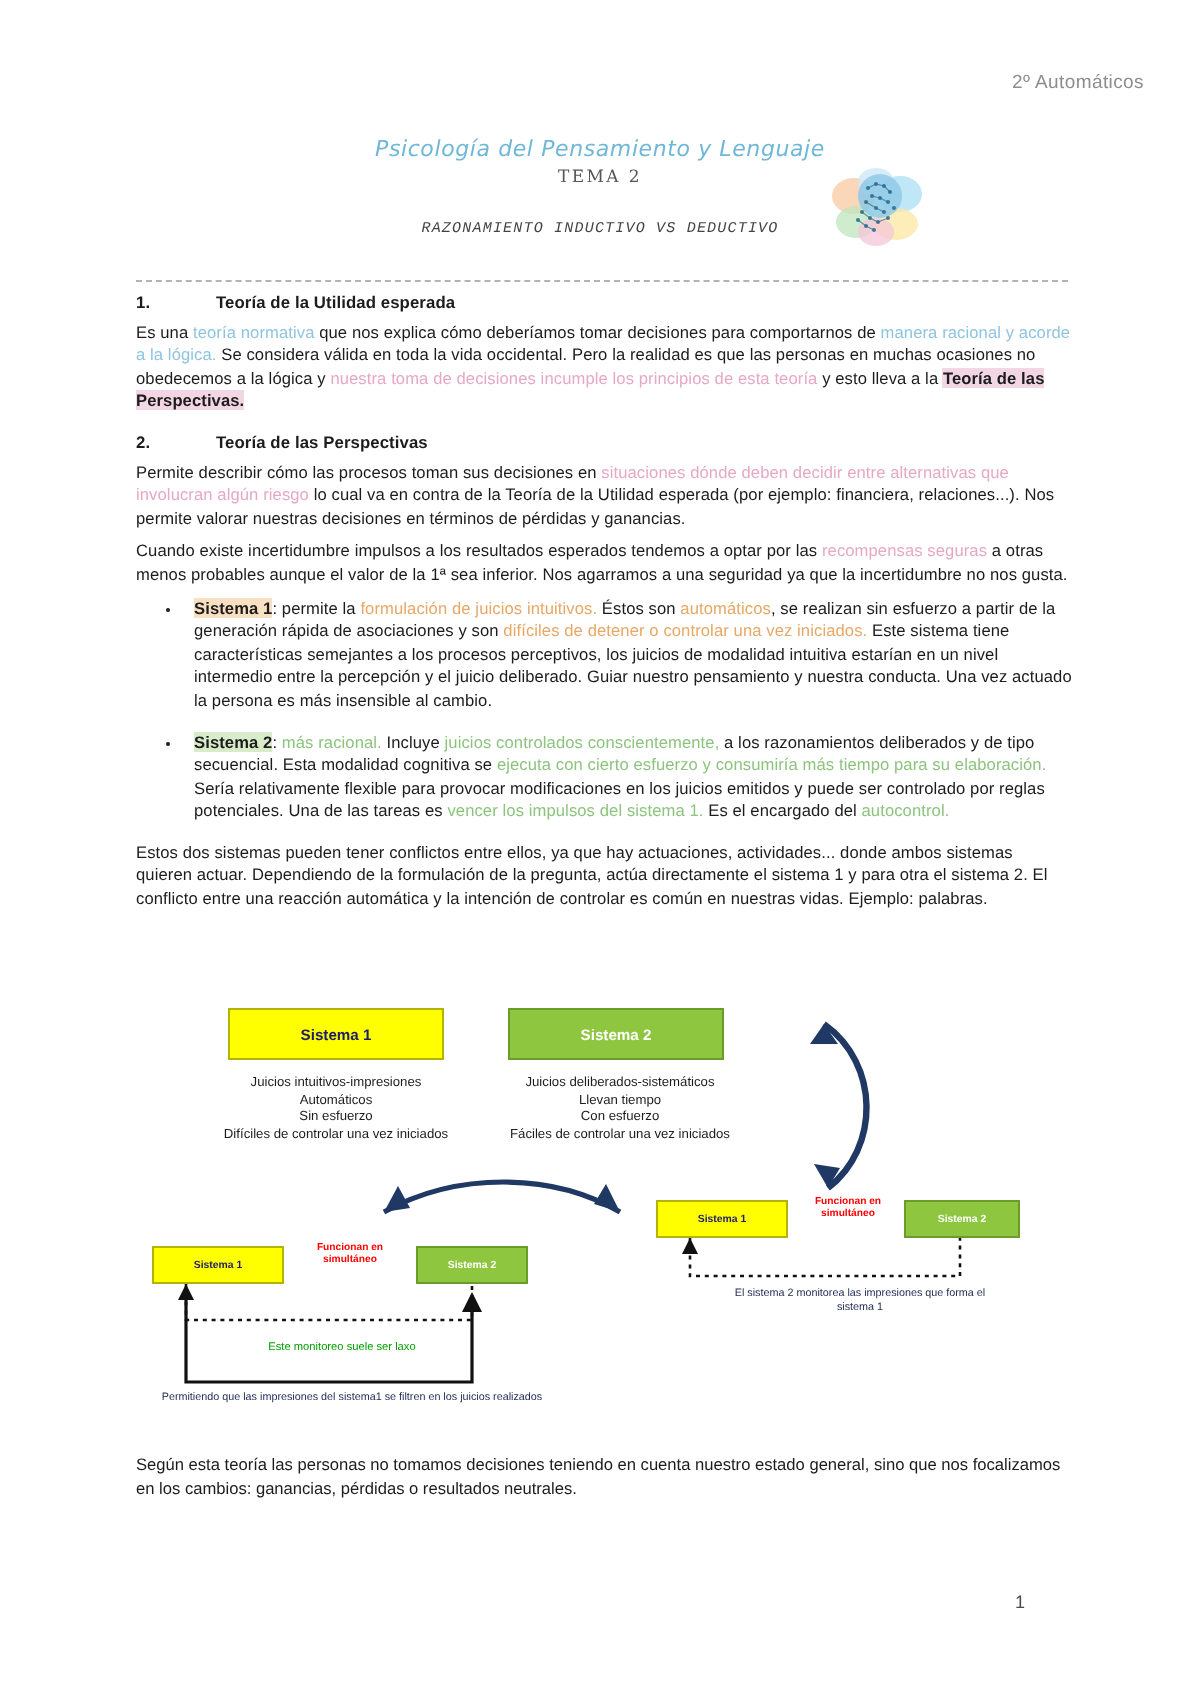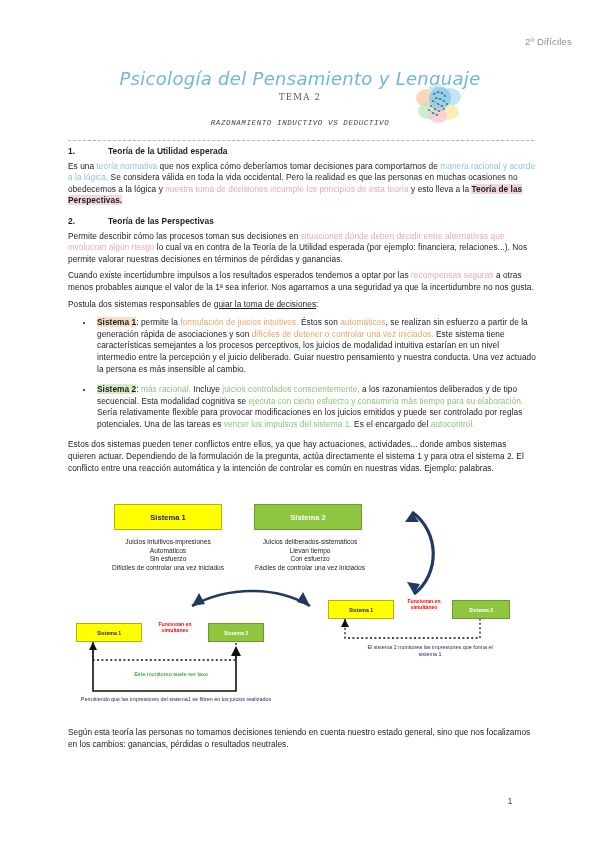--- a/index.html
+++ b/index.html
@@ -34,21 +34,21 @@
   .title-block {
     position: absolute;
     top: 68px;
     left: 0;
     width: 600px;
     text-align: center;
   }
   .doc-title {
     font-family: "DejaVu Sans", sans-serif;
     font-style: italic;
-    font-size: 18px;
+    font-size: 11px;
     color: #6fb7d8;
     letter-spacing: .3px;
     font-weight: 400;
   }
   .doc-sub {
     margin-top: 3px;
     font-family: "DejaVu Serif", serif;
     font-size: 8.5px;
     color: #555;
     letter-spacing: 1.2px;
@@ -216,21 +216,21 @@
     font-size: 9px;
     color: #4a4a4a;
     padding-left: 420px;
   }
 </style>
 </head>
 <body>
 
 <div class="page">
 
-  <div class="header-right">2º Difíciles</div>
+  <div class="header-right">2º Automáticos</div>
 
   <div class="title-block">
     <div class="doc-title">Psicología del Pensamiento y Lenguaje</div>
     <div class="doc-sub">TEMA 2</div>
     <div class="doc-sub2">RAZONAMIENTO INDUCTIVO VS DEDUCTIVO</div>
   </div>
 
   <div class="logo">
     <svg viewBox="0 0 48 48" width="48" height="48">
       <ellipse cx="13" cy="20" rx="11" ry="9" fill="#f7c9a0" opacity=".75"></ellipse>
@@ -283,21 +283,20 @@
 
     <div class="sec-head">
       <span class="num">2.</span>
       <span class="lbl">Teoría de las Perspectivas</span>
     </div>
 
     <p class="tight"><span>Permite describir cómo las procesos toman sus decisiones en </span><span class="c-pink">situaciones dónde deben decidir entre alternativas que involucran algún riesgo</span><span> lo cual va en contra de la Teoría de la Utilidad esperada (por ejemplo: financiera, relaciones...). Nos permite valorar nuestras decisiones en términos de pérdidas y ganancias.</span></p>
 
     <p class="tight"><span>Cuando existe incertidumbre impulsos a los resultados esperados tendemos a optar por las </span><span class="c-pink">recompensas seguras</span><span> a otras menos probables aunque el valor de la 1ª sea inferior. Nos agarramos a una seguridad ya que la incertidumbre no nos gusta.</span></p>
 
-    <p><span>Postula dos sistemas responsables de </span><span class="u">guiar la toma de decisiones</span><span>:</span></p>
 
     <ul class="bullets">
       <li><span class="hl-orange b">Sistema 1</span><span>: permite la </span><span class="c-orange">formulación de juicios intuitivos.</span><span> Éstos son </span><span class="c-orange">automáticos</span><span>, se realizan sin esfuerzo a partir de la generación rápida de asociaciones y son </span><span class="c-orange">difíciles de detener o controlar una vez iniciados.</span><span> Este sistema tiene características semejantes a los procesos perceptivos, los juicios de modalidad intuitiva estarían en un nivel intermedio entre la percepción y el juicio deliberado. Guiar nuestro pensamiento y nuestra conducta. Una vez actuado la persona es más insensible al cambio.</span></li>
 
       <li><span class="hl-green b">Sistema 2</span><span>: </span><span class="c-green">más racional.</span><span> Incluye </span><span class="c-green">juicios controlados conscientemente,</span><span> a los razonamientos deliberados y de tipo secuencial. Esta modalidad cognitiva se </span><span class="c-green">ejecuta con cierto esfuerzo y consumiría más tiempo para su elaboración.</span><span> Sería relativamente flexible para provocar modificaciones en los juicios emitidos y puede ser controlado por reglas potenciales. Una de las tareas es </span><span class="c-green">vencer los impulsos del sistema 1.</span><span> Es el encargado del </span><span class="c-green">autocontrol.</span></li>
     </ul>
 
     <p>Estos dos sistemas pueden tener conflictos entre ellos, ya que hay actuaciones, actividades... donde ambos sistemas quieren actuar. Dependiendo de la formulación de la pregunta, actúa directamente el sistema 1 y para otra el sistema 2. El conflicto entre una reacción automática y la intención de controlar es común en nuestras vidas. Ejemplo: palabras.</p>
   </div>
 

